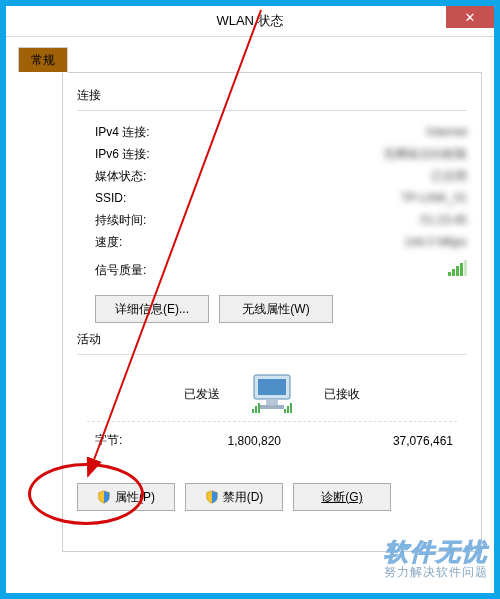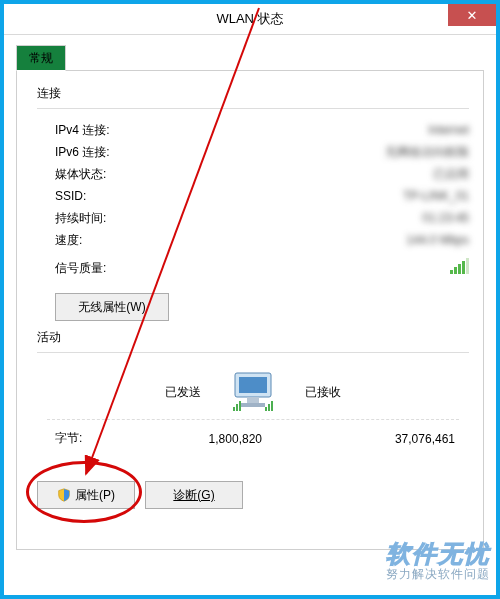--- a/index.html
+++ b/index.html
@@ -1,23 +1,23 @@
 <!DOCTYPE html>
 <html><head>
 <meta charset="utf-8">
 <style>
   html,body{margin:0;padding:0;width:500px;height:599px;background:#fff;font-family:"Microsoft YaHei","Segoe UI",Tahoma,sans-serif;font-size:12px;color:#000;overflow:hidden;}
-  .win{position:relative;width:500px;height:599px;border:4px solid #0ea5e9;box-sizing:border-box;background:#fff;}
+  .win{position:relative;width:500px;height:599px;border:6px solid #0ea5e9;box-sizing:border-box;background:#fff;}
   .titlebar{height:30px;display:flex;align-items:center;justify-content:center;background:#fff;position:relative;border-bottom:1px solid #d9d9d9;}
   .titlebar .title{font-size:13px;color:#000;}
   .closebtn{position:absolute;right:0;top:0;width:48px;height:22px;background:#c75050;color:#fff;display:flex;align-items:center;justify-content:center;font-size:13px;line-height:1;}
   .body{padding:10px 12px 0 12px;}
   .tabbar{position:relative;height:26px;}
-  .tab{position:absolute;left:0;top:0;height:24px;padding:0 12px;border:1px solid #cfcfcf;border-bottom:1px solid #fff;background:#15803d;display:flex;align-items:center;font-size:12px;z-index:2;}
-  .panel{border:1px solid #cfcfcf;margin-top:-1px;padding:14px 14px 20px 20px;min-height:480px;box-sizing:border-box;background:#fff;}
+  .tab{position:absolute;left:0;top:0;height:24px;padding:0 12px;border:1px solid #cfcfcf;border-bottom:1px solid #fff;background:#a16207;display:flex;align-items:center;font-size:12px;z-index:2;}
+  .panel{border:1px solid #cfcfcf;margin-top:-1px;padding:14px 14px 20px 14px;min-height:480px;box-sizing:border-box;background:#fff;margin-left:44px;}
   .group-label{font-size:12px;margin:0 0 6px 0;}
   .hr{border:none;border-top:1px solid #ddd;margin:2px 0 10px 0;}
   .kv{display:flex;align-items:center;height:22px;}
   .kv .k{flex:0 0 auto;padding-left:18px;}
   .kv .v{margin-left:auto;text-align:right;filter:blur(3px);color:#444;}
   .kv .v.noblur{filter:none;}
   .signal{display:inline-flex;align-items:flex-end;gap:1px;height:14px;}
   .signal span{width:3px;background:#55b84a;display:inline-block;}
   .signal span:nth-child(1){height:4px;} .signal span:nth-child(2){height:7px;}
   .signal span:nth-child(3){height:10px;} .signal span:nth-child(4){height:13px;}
@@ -96,20 +96,23 @@
               <span></span>
               <span></span>
               <span></span>
               <span></span>
             </span>
         </span>
       </div>
 
       <div class="btnrow">
         <div class="btn">
+          <span>详细信息(E)...</span>
+        </div>
+        <div class="btn">
           <span>无线属性(W)</span>
         </div>
       </div>
 
       <div class="activity">
         <div class="group-label">活动</div>
         <hr class="hr">
 
         <div class="act-head">
           <div class="act-col" style="text-align:right;">已发送</div>
@@ -145,20 +148,27 @@
       </div>
 
       <div class="btnrow" style="margin:28px 0 0 0;">
         <div class="btn" style="min-width:96px;">
           <svg class="shield" viewBox="0 0 16 16">
               <path d="M8 1 L14 3 V8 C14 12 11 14 8 15 C5 14 2 12 2 8 V3 Z" fill="#f4c430" stroke="#d0a020"></path>
               <path d="M8 1 L8 15 C11 14 14 12 14 8 V3 Z" fill="#3b8de0"></path>
             </svg>
           <span>属性(P)</span>
         </div>
+        <div class="btn" style="min-width:96px;">
+          <svg class="shield" viewBox="0 0 16 16">
+              <path d="M8 1 L14 3 V8 C14 12 11 14 8 15 C5 14 2 12 2 8 V3 Z" fill="#f4c430" stroke="#d0a020"></path>
+              <path d="M8 1 L8 15 C11 14 14 12 14 8 V3 Z" fill="#3b8de0"></path>
+            </svg>
+          <span>禁用(D)</span>
+        </div>
         <div class="btn" style="min-width:96px;text-decoration:underline;">
           <span>诊断(G)</span>
         </div>
       </div>
     </div>
   </div>
 
   <svg class="arrow-svg">
     <defs>
         <marker id="ah" markerWidth="10" markerHeight="8" refX="9" refY="4" orient="auto">

